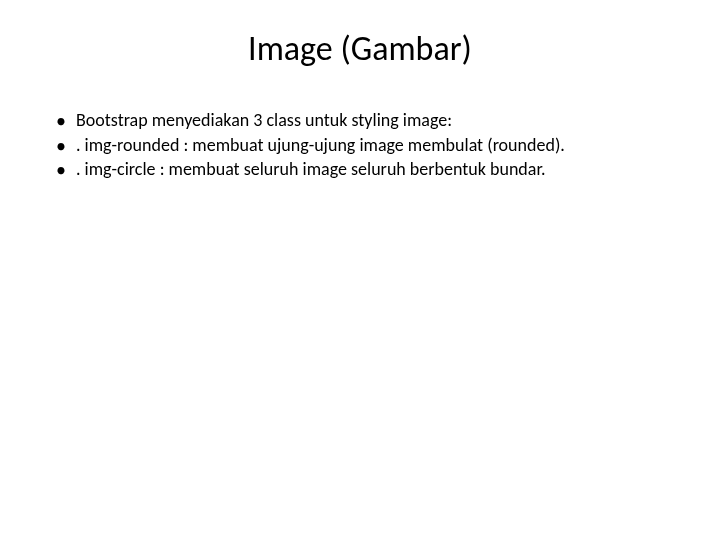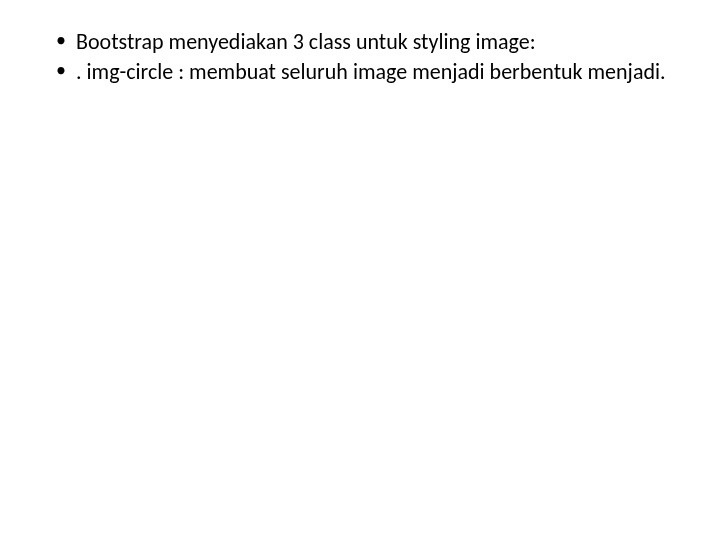--- a/index.html
+++ b/index.html
@@ -17,38 +17,40 @@
       padding: 28px 50px 0 50px;
     }
     .title {
       font-size: 34px;
       font-weight: 400;
       text-align: center;
       margin-bottom: 40px;
     }
     .bullets {
       list-style: none;
-      font-size: 22px;
+      font-size: 18px;
       line-height: 1.25;
     }
     .bullets li {
       position: relative;
       padding-left: 26px;
       text-align: justify;
       margin-bottom: 2px;
     }
     .bullets li::before {
       content: "•";
       position: absolute;
       left: 6px;
       top: 0;
       font-size: 20px;
     }
   </style>
 </head>
 <body>
 
 <div class="slide">
+  <h1 class="title">Image (Gambar)</h1>
   <ul class="bullets">
     <li>Bootstrap menyediakan 3 class untuk styling image:</li>
-    <li>. img-circle : membuat seluruh image menjadi berbentuk menjadi.</li>
+    <li>. img-rounded : membuat ujung-ujung image membulat (rounded).</li>
+    <li>. img-circle : membuat seluruh image seluruh berbentuk bundar.</li>
   </ul>
 </div>
 
 </body></html>

